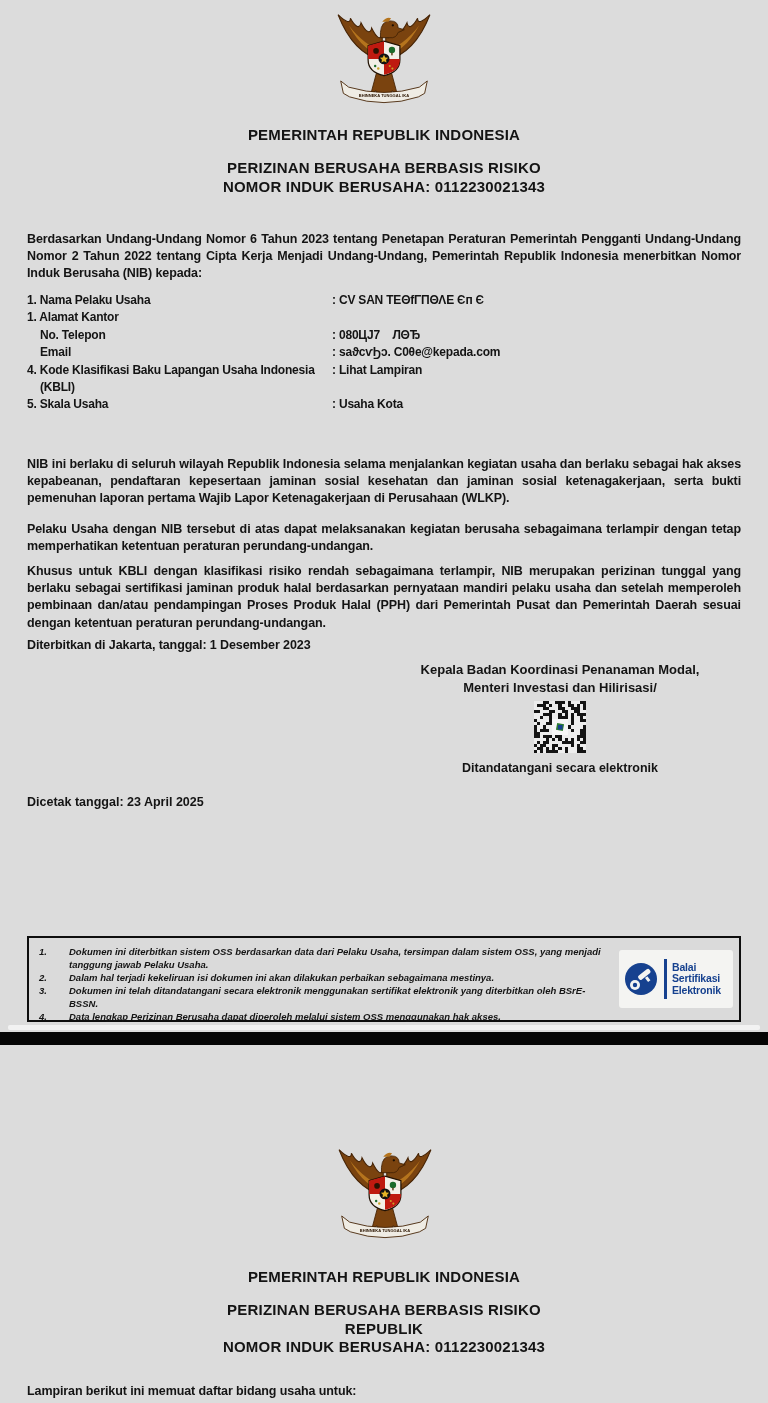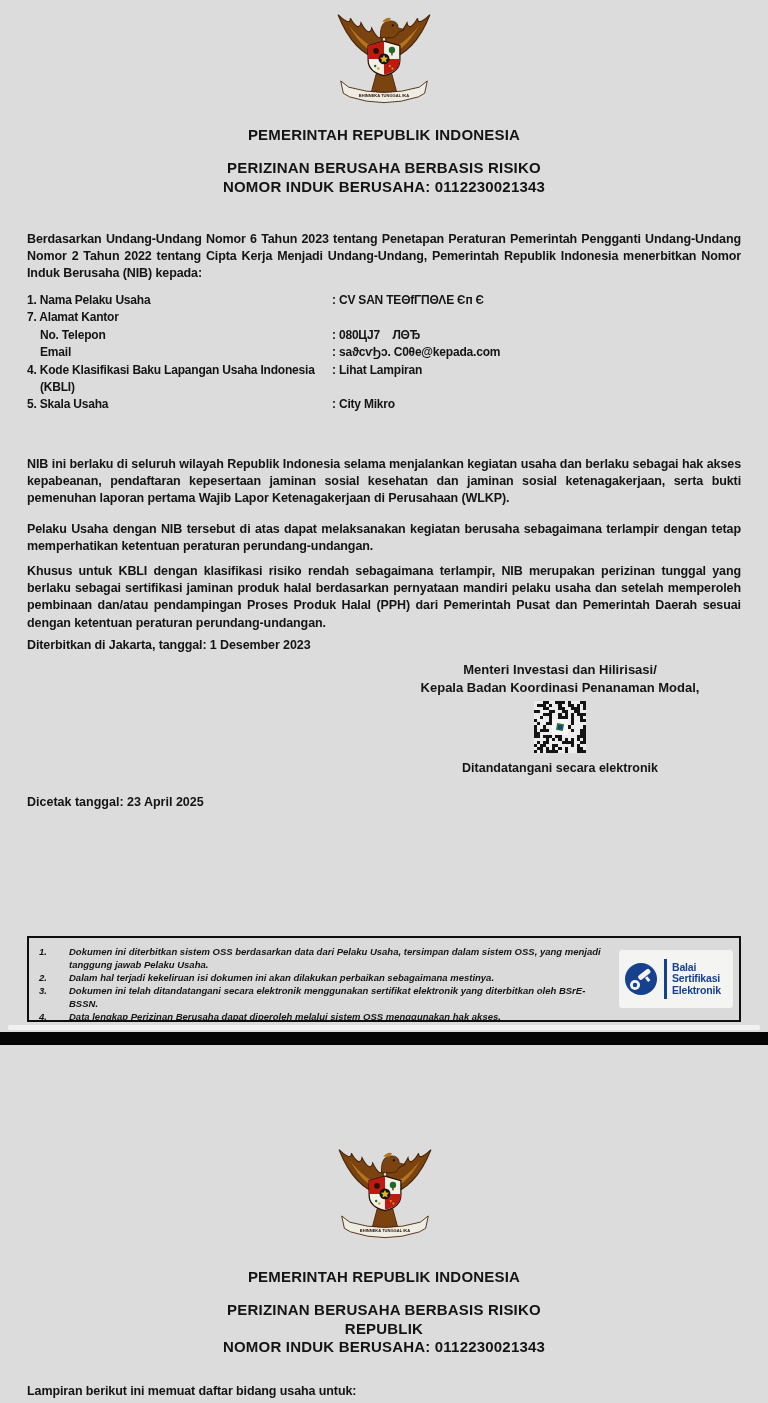--- a/index.html
+++ b/index.html
@@ -106,49 +106,49 @@
 </div>
 
 <div id="intro" class="abs para">Berdasarkan Undang-Undang Nomor 6 Tahun 2023 tentang Penetapan Peraturan Pemerintah Pengganti Undang-Undang Nomor 2 Tahun 2022 tentang Cipta Kerja Menjadi Undang-Undang, Pemerintah Republik Indonesia menerbitkan Nomor Induk Berusaha (NIB) kepada:</div>
 
 <div id="fields" class="abs">
   <div class="frow">
     <div class="flabel">1. Nama Pelaku Usaha</div>
     <div class="fvalue">: CV SAN TEΘfΓΠΘΛΕ Єп Є</div>
   </div>
   <div class="frow">
-    <div class="flabel">7. Alamat Kantor</div>
+    <div class="flabel">1. Alamat Kantor</div>
   </div>
   <div class="frow sub">
     <div class="flabel" style="padding-left:13px">No. Telepon</div>
     <div class="fvalue">: 080ЦЈ7    ЛΘЂ</div>
   </div>
   <div class="frow sub">
     <div class="flabel" style="padding-left:13px">Email</div>
     <div class="fvalue">: saϑϲѵϦɔ. Ϲ0θе@kepada.com</div>
   </div>
   <div class="frow">
     <div class="flabel">4. Kode Klasifikasi Baku Lapangan Usaha Indonesia (KBLI)</div>
     <div class="fvalue">: Lihat Lampiran</div>
   </div>
   <div class="frow">
     <div class="flabel">5. Skala Usaha</div>
-    <div class="fvalue">: City Mikro</div>
+    <div class="fvalue">: Usaha Kota</div>
   </div>
 </div>
 
 <div id="p1" class="abs para">NIB ini berlaku di seluruh wilayah Republik Indonesia selama menjalankan kegiatan usaha dan berlaku sebagai hak akses kepabeanan, pendaftaran kepesertaan jaminan sosial kesehatan dan jaminan sosial ketenagakerjaan, serta bukti pemenuhan laporan pertama Wajib Lapor Ketenagakerjaan di Perusahaan (WLKP).</div>
 <div id="p2" class="abs para">Pelaku Usaha dengan NIB tersebut di atas dapat melaksanakan kegiatan berusaha sebagaimana terlampir dengan tetap memperhatikan ketentuan peraturan perundang-undangan.</div>
 <div id="p3" class="abs para">Khusus untuk KBLI dengan klasifikasi risiko rendah sebagaimana terlampir, NIB merupakan perizinan tunggal yang berlaku sebagai sertifikasi jaminan produk halal berdasarkan pernyataan mandiri pelaku usaha dan setelah memperoleh pembinaan dan/atau pendampingan Proses Produk Halal (PPH) dari Pemerintah Pusat dan Pemerintah Daerah sesuai dengan ketentuan peraturan perundang-undangan.</div>
 
 <div id="issued" class="abs para">Diterbitkan di Jakarta, tanggal: 1 Desember 2023</div>
 
 <div id="signature" class="abs">
+  <div>Kepala Badan Koordinasi Penanaman Modal,</div>
   <div>Menteri Investasi dan Hilirisasi/</div>
-  <div>Kepala Badan Koordinasi Penanaman Modal,</div>
   <div class="qr-wrap">
     <div class="qr">
         <div style="background: rgb(237, 237, 237);"></div>
         <div style="background: rgb(237, 237, 237);"></div>
         <div style="background: rgb(237, 237, 237);"></div>
         <div style="background: rgb(20, 20, 20);"></div>
         <div style="background: rgb(20, 20, 20);"></div>
         <div style="background: rgb(237, 237, 237);"></div>
         <div style="background: rgb(237, 237, 237);"></div>
         <div style="background: rgb(20, 20, 20);"></div>

